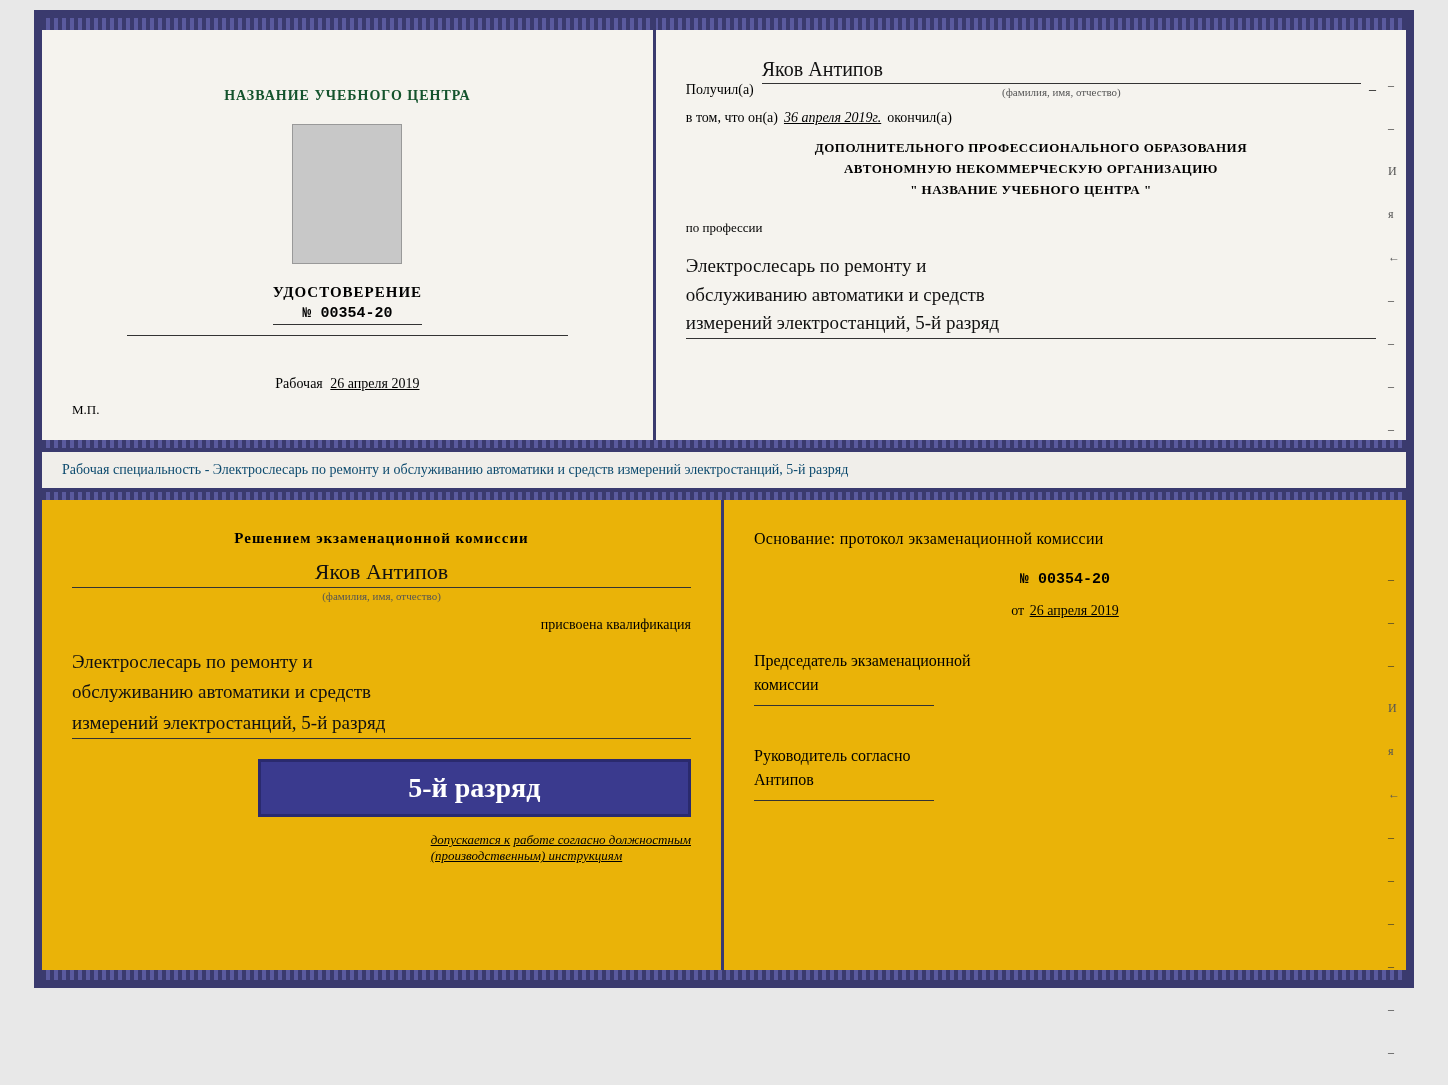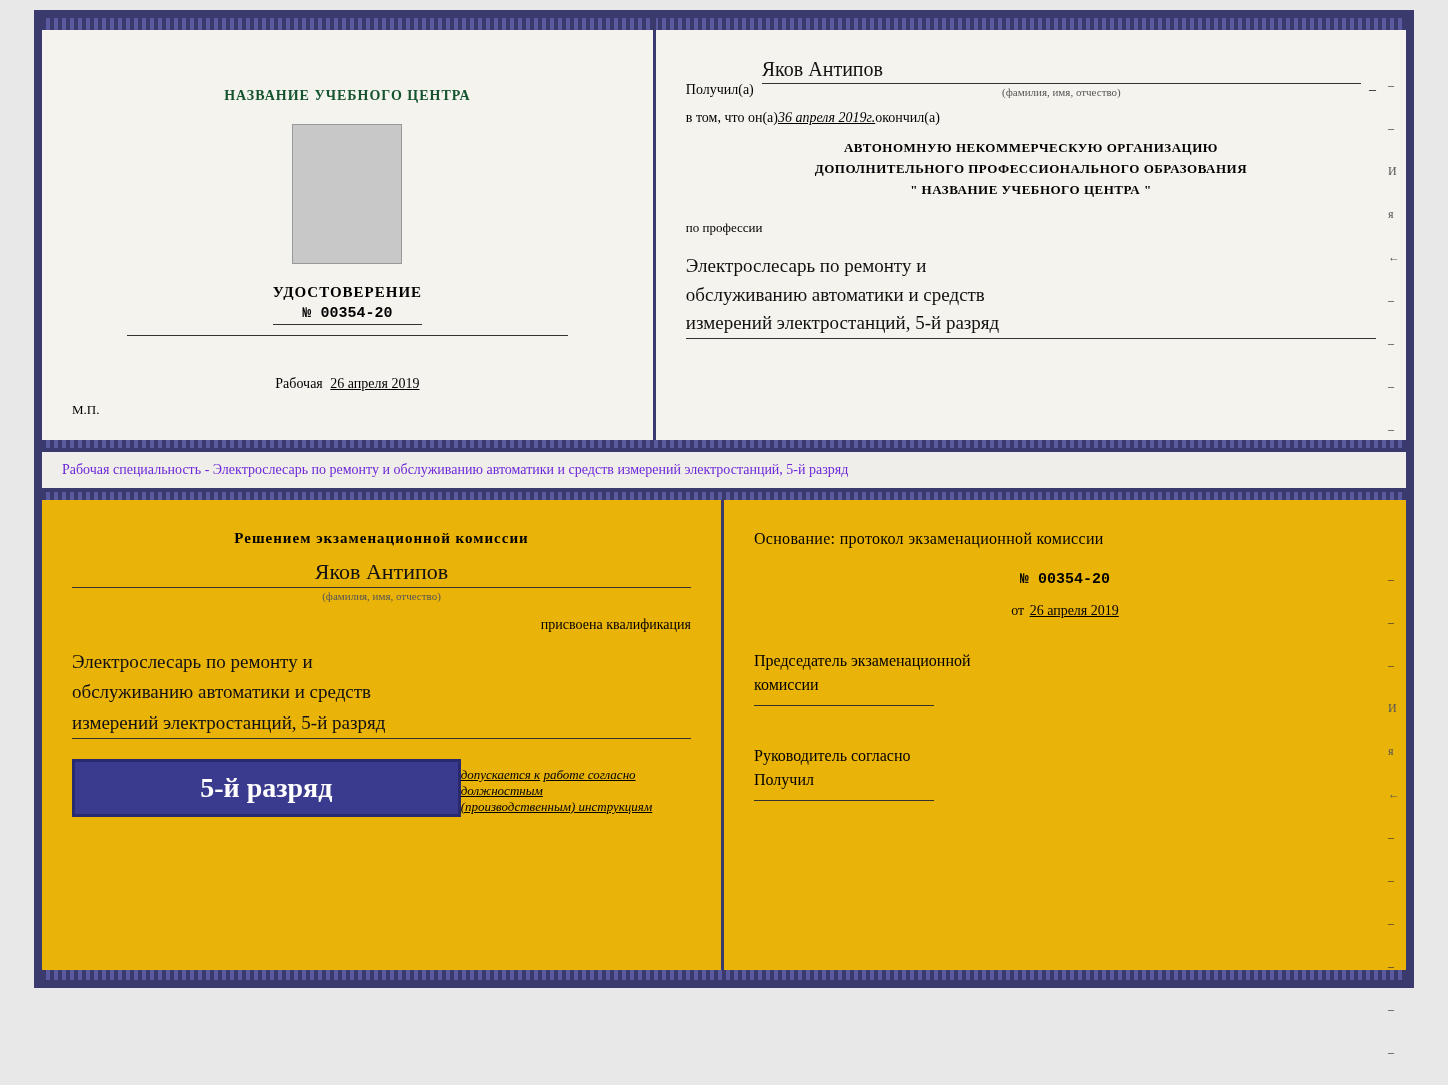--- a/index.html
+++ b/index.html
@@ -138,20 +138,21 @@
       font-size: 11px;
       text-align: center;
       color: #555;
       margin-top: 2px;
     }
 
     .date-line {
       font-size: 14px;
       display: flex;
       align-items: flex-end;
+      gap: 6px;
       font-family: Liberation Serif, serif;
     }
 
     .date-value {
       font-style: italic;
       text-decoration: underline;
       font-size: 14px;
     }
 
     .org-block {
@@ -187,21 +188,21 @@
       gap: 28px;
       font-size: 12px;
       color: #555;
     }
 
     
     .middle-text {
       background: #f0eeea;
       padding: 8px 20px;
       font-size: 14px;
-      color: #6d28d9;
+      color: #0c4a6e;
       border-left: 8px solid #3a3a6e;
       border-right: 8px solid #3a3a6e;
       line-height: 1.4;
     }
 
     
     .bottom-doc {
       display: flex;
       width: 100%;
       background: #eab308;
@@ -386,22 +387,22 @@
         <span style="font-size:14px;">–</span>
       </div>
 
       <div class="date-line">
         <span>в том, что он(а)</span>
         <span class="date-value">36 апреля 2019г.</span>
         <span>окончил(а)</span>
       </div>
 
       <div class="org-block">
+        <div>ДОПОЛНИТЕЛЬНОГО ПРОФЕССИОНАЛЬНОГО ОБРАЗОВАНИЯ</div>
         <div>АВТОНОМНУЮ НЕКОММЕРЧЕСКУЮ ОРГАНИЗАЦИЮ</div>
-        <div>ДОПОЛНИТЕЛЬНОГО ПРОФЕССИОНАЛЬНОГО ОБРАЗОВАНИЯ</div>
         <div>"   НАЗВАНИЕ УЧЕБНОГО ЦЕНТРА   "</div>
       </div>
 
       <div class="profession-label">по профессии</div>
       <div class="profession-name">
         <div>Электрослесарь по ремонту и</div>
         <div>обслуживанию автоматики и средств</div>
         <div>измерений электростанций, 5-й разряд</div>
       </div>
 
@@ -434,21 +435,21 @@
       </div>
 
       <div class="qualification-label">присвоена квалификация</div>
 
       <div class="qualification-name">
         <div>Электрослесарь по ремонту и</div>
         <div>обслуживанию автоматики и средств</div>
         <div>измерений электростанций, 5-й разряд</div>
       </div>
 
-      <div style="display:flex; flex-direction:row; align-items:center;">
+      <div style="display:flex; flex-direction:column; align-items:flex-end;">
         <div class="rank-badge">5-й разряд</div>
         <div class="admission-text">
           <span>допускается к</span>
           <span style="text-decoration:underline; font-style:italic;">работе согласно должностным</span>
           <br>
           <span style="font-style:italic; text-decoration:underline;">(производственным) инструкциям</span>
         </div>
       </div>
     </div>
 
@@ -466,21 +467,21 @@
         <div class="chairman-title">
           <span>Председатель экзаменационной</span><br>
           <span>комиссии</span>
         </div>
         <div class="signature-line"></div>
       </div>
 
       <div class="director-block">
         <div class="chairman-title">
           <span>Руководитель согласно</span><br>
-          <span>Получил</span>
+          <span>Антипов</span>
         </div>
         <div class="signature-line"></div>
       </div>
 
       <div class="right-side-lines-bottom">
         <span class="dash-line">–</span>
         <span class="dash-line">–</span>
         <span class="dash-line">–</span>
         <span style="font-size:12px; color:#555;">И</span>
         <span style="font-size:12px; color:#555;">я</span>

